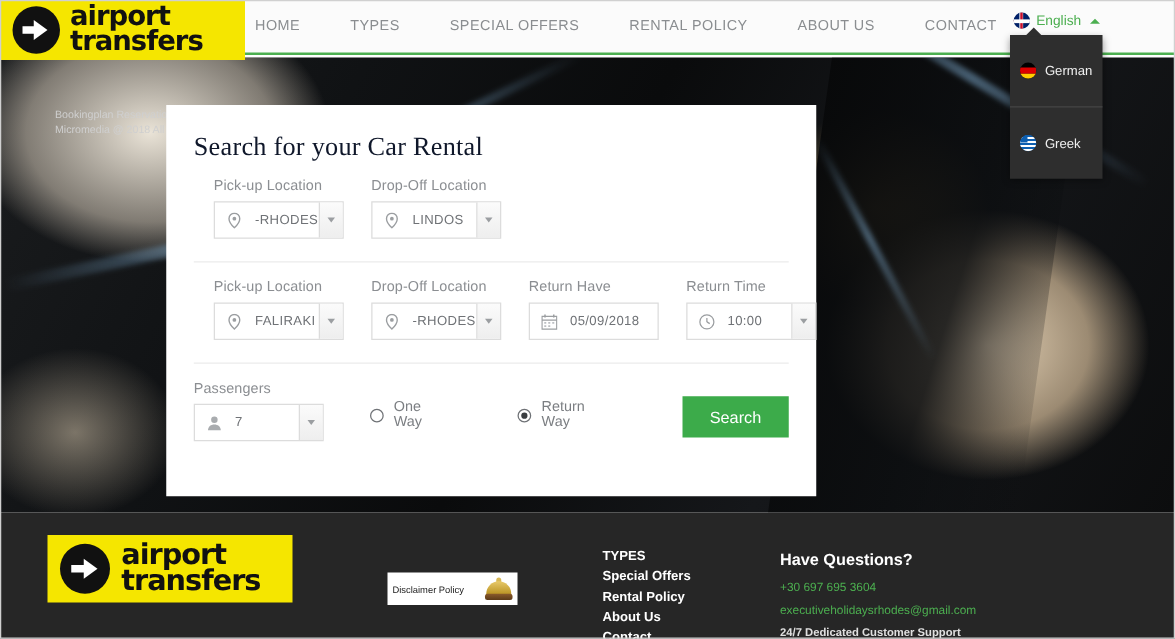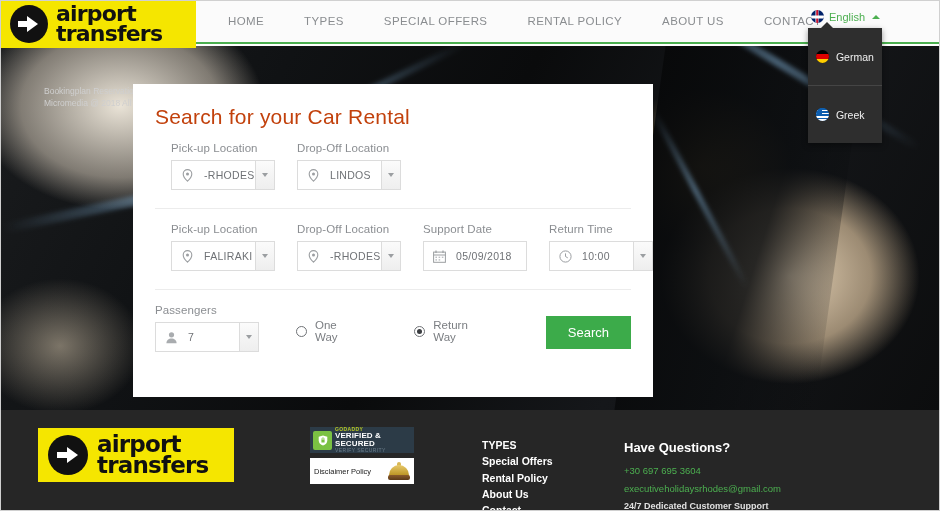--- a/index.html
+++ b/index.html
@@ -42,21 +42,21 @@
   }
   .logo-words {
     margin-left: 8px; line-height: 0.92;
     font-family: "DejaVu Sans", sans-serif;
     font-weight: bold; color: #111; letter-spacing: -0.8px;
   }
   .logo-words .l1 { font-size: 22px; display: block; }
   .logo-words .l2 { font-size: 22px; display: block; }
 
   .nav {
-    position: absolute; left: 208px; top: 0; height: 42px;
+    position: absolute; left: 184px; top: 0; height: 42px;
     display: flex; align-items: center; gap: 0;
   }
   .nav a {
     color: #8a8d90; text-decoration: none; font-size: 11.5px;
     letter-spacing: 0.4px; padding: 0 20px; white-space: nowrap;
   }
   .lang-wrap { position: absolute; right: 60px; top: 10px; z-index: 60; }
   .lang-current {
     display: flex; align-items: center; gap: 5px;
     font-size: 11px; color: #4caf50; cursor: pointer;
@@ -137,22 +137,22 @@
     transform: skewX(-8deg);
   }
 
   
   .panel {
     position: absolute; left: 133px; top: 84px; width: 520px; height: 313px;
     background: #fff; z-index: 20;
     padding: 18px 22px 10px 22px;
   }
   .panel-title {
-    font-size: 21px; color: #c2410c; font-weight: normal;
-    margin: 3px 0 13px 0; letter-spacing: .2px;
+    font-size: 21px; color: #0f172a; font-weight: normal;
+    margin: 3px 0 13px 0; letter-spacing: .2px; font-family: Liberation Serif, serif;
   }
   .field-row { display: flex; gap: 22px; margin-left: 16px; }
   .field { display: flex; flex-direction: column; }
   .field-label {
     font-size: 11.5px; color: #8b8e92; margin-bottom: 6px; letter-spacing: .1px;
   }
   .ctrl {
     height: 30px; border: 1px solid #dcdcdc; background: #fff;
     display: flex; align-items: center; position: relative;
   }
@@ -381,21 +381,21 @@
                 <circle cx="5.5" cy="4.9" r="1.5" fill="#9b9ea1"></circle>
               </svg>
           </span>
           <span class="ctrl-text">-RHODES</span>
           <span class="ctrl-arrow">
               <span class="chev"></span>
             </span>
         </div>
       </div>
       <div class="field">
-        <span class="field-label">Support Date</span>
+        <span class="field-label">Return Have</span>
         <div class="ctrl w-date">
           <span class="ctrl-icon">
             <svg width="13" height="13" viewBox="0 0 13 13">
                 <rect x="0.6" y="2.1" width="11.8" height="10.2" fill="none" stroke="#9b9ea1" stroke-width="1"></rect>
                 <line x1="0.6" y1="5" x2="12.4" y2="5" stroke="#9b9ea1" stroke-width="1"></line>
                 <line x1="3" y1="0.6" x2="3" y2="3" stroke="#9b9ea1" stroke-width="1.2"></line>
                 <line x1="10" y1="0.6" x2="10" y2="3" stroke="#9b9ea1" stroke-width="1.2"></line>
                 <rect x="2.4" y="6.6" width="1.6" height="1.4" fill="#bcbfc2"></rect>
                 <rect x="5.6" y="6.6" width="1.6" height="1.4" fill="#bcbfc2"></rect>
                 <rect x="8.8" y="6.6" width="1.6" height="1.4" fill="#bcbfc2"></rect>
@@ -483,34 +483,20 @@
       <a href="#" class="f-mail">executiveholidaysrhodes@gmail.com</a>
       <div class="f-support">24/7 Dedicated Customer Support</div>
     </div>
   </div>
 
   <div class="f-credit">
     <span>Bookingplan Reservation System Powered by</span><br>
     <span>Micromedia @ 2018 All Rights.</span>
   </div>
 
-  <div class="badge-gd">
-    <span class="gd-lock">
-      <svg width="10" height="11" viewBox="0 0 10 11">
-          <path d="M5 0.5 L9.3 1.8 V5.5 C9.3 8 7.4 9.8 5 10.4 C2.6 9.8 0.7 8 0.7 5.5 V1.8 Z" fill="#fff"></path>
-          <rect x="3.4" y="4.6" width="3.2" height="3" rx="0.4" fill="#7ac143"></rect>
-          <path d="M3.9 4.7 V3.9 a1.1 1.1 0 0 1 2.2 0 V4.7" fill="none" stroke="#7ac143" stroke-width="0.75"></path>
-        </svg>
-    </span>
-    <span class="gd-txt">
-      <span class="gd-t1">GODADDY</span>
-      <span class="gd-t2">VERIFIED &amp; SECURED</span>
-      <span class="gd-t3">VERIFY SECURITY</span>
-    </span>
-  </div>
 
   <div class="badge-disc">
     <span class="disc-txt">Disclaimer Policy</span>
     <span class="bell">
       <span class="bell-knob"></span>
         <span class="bell-dome"></span>
         <span class="bell-base"></span>
     </span>
   </div>
 

